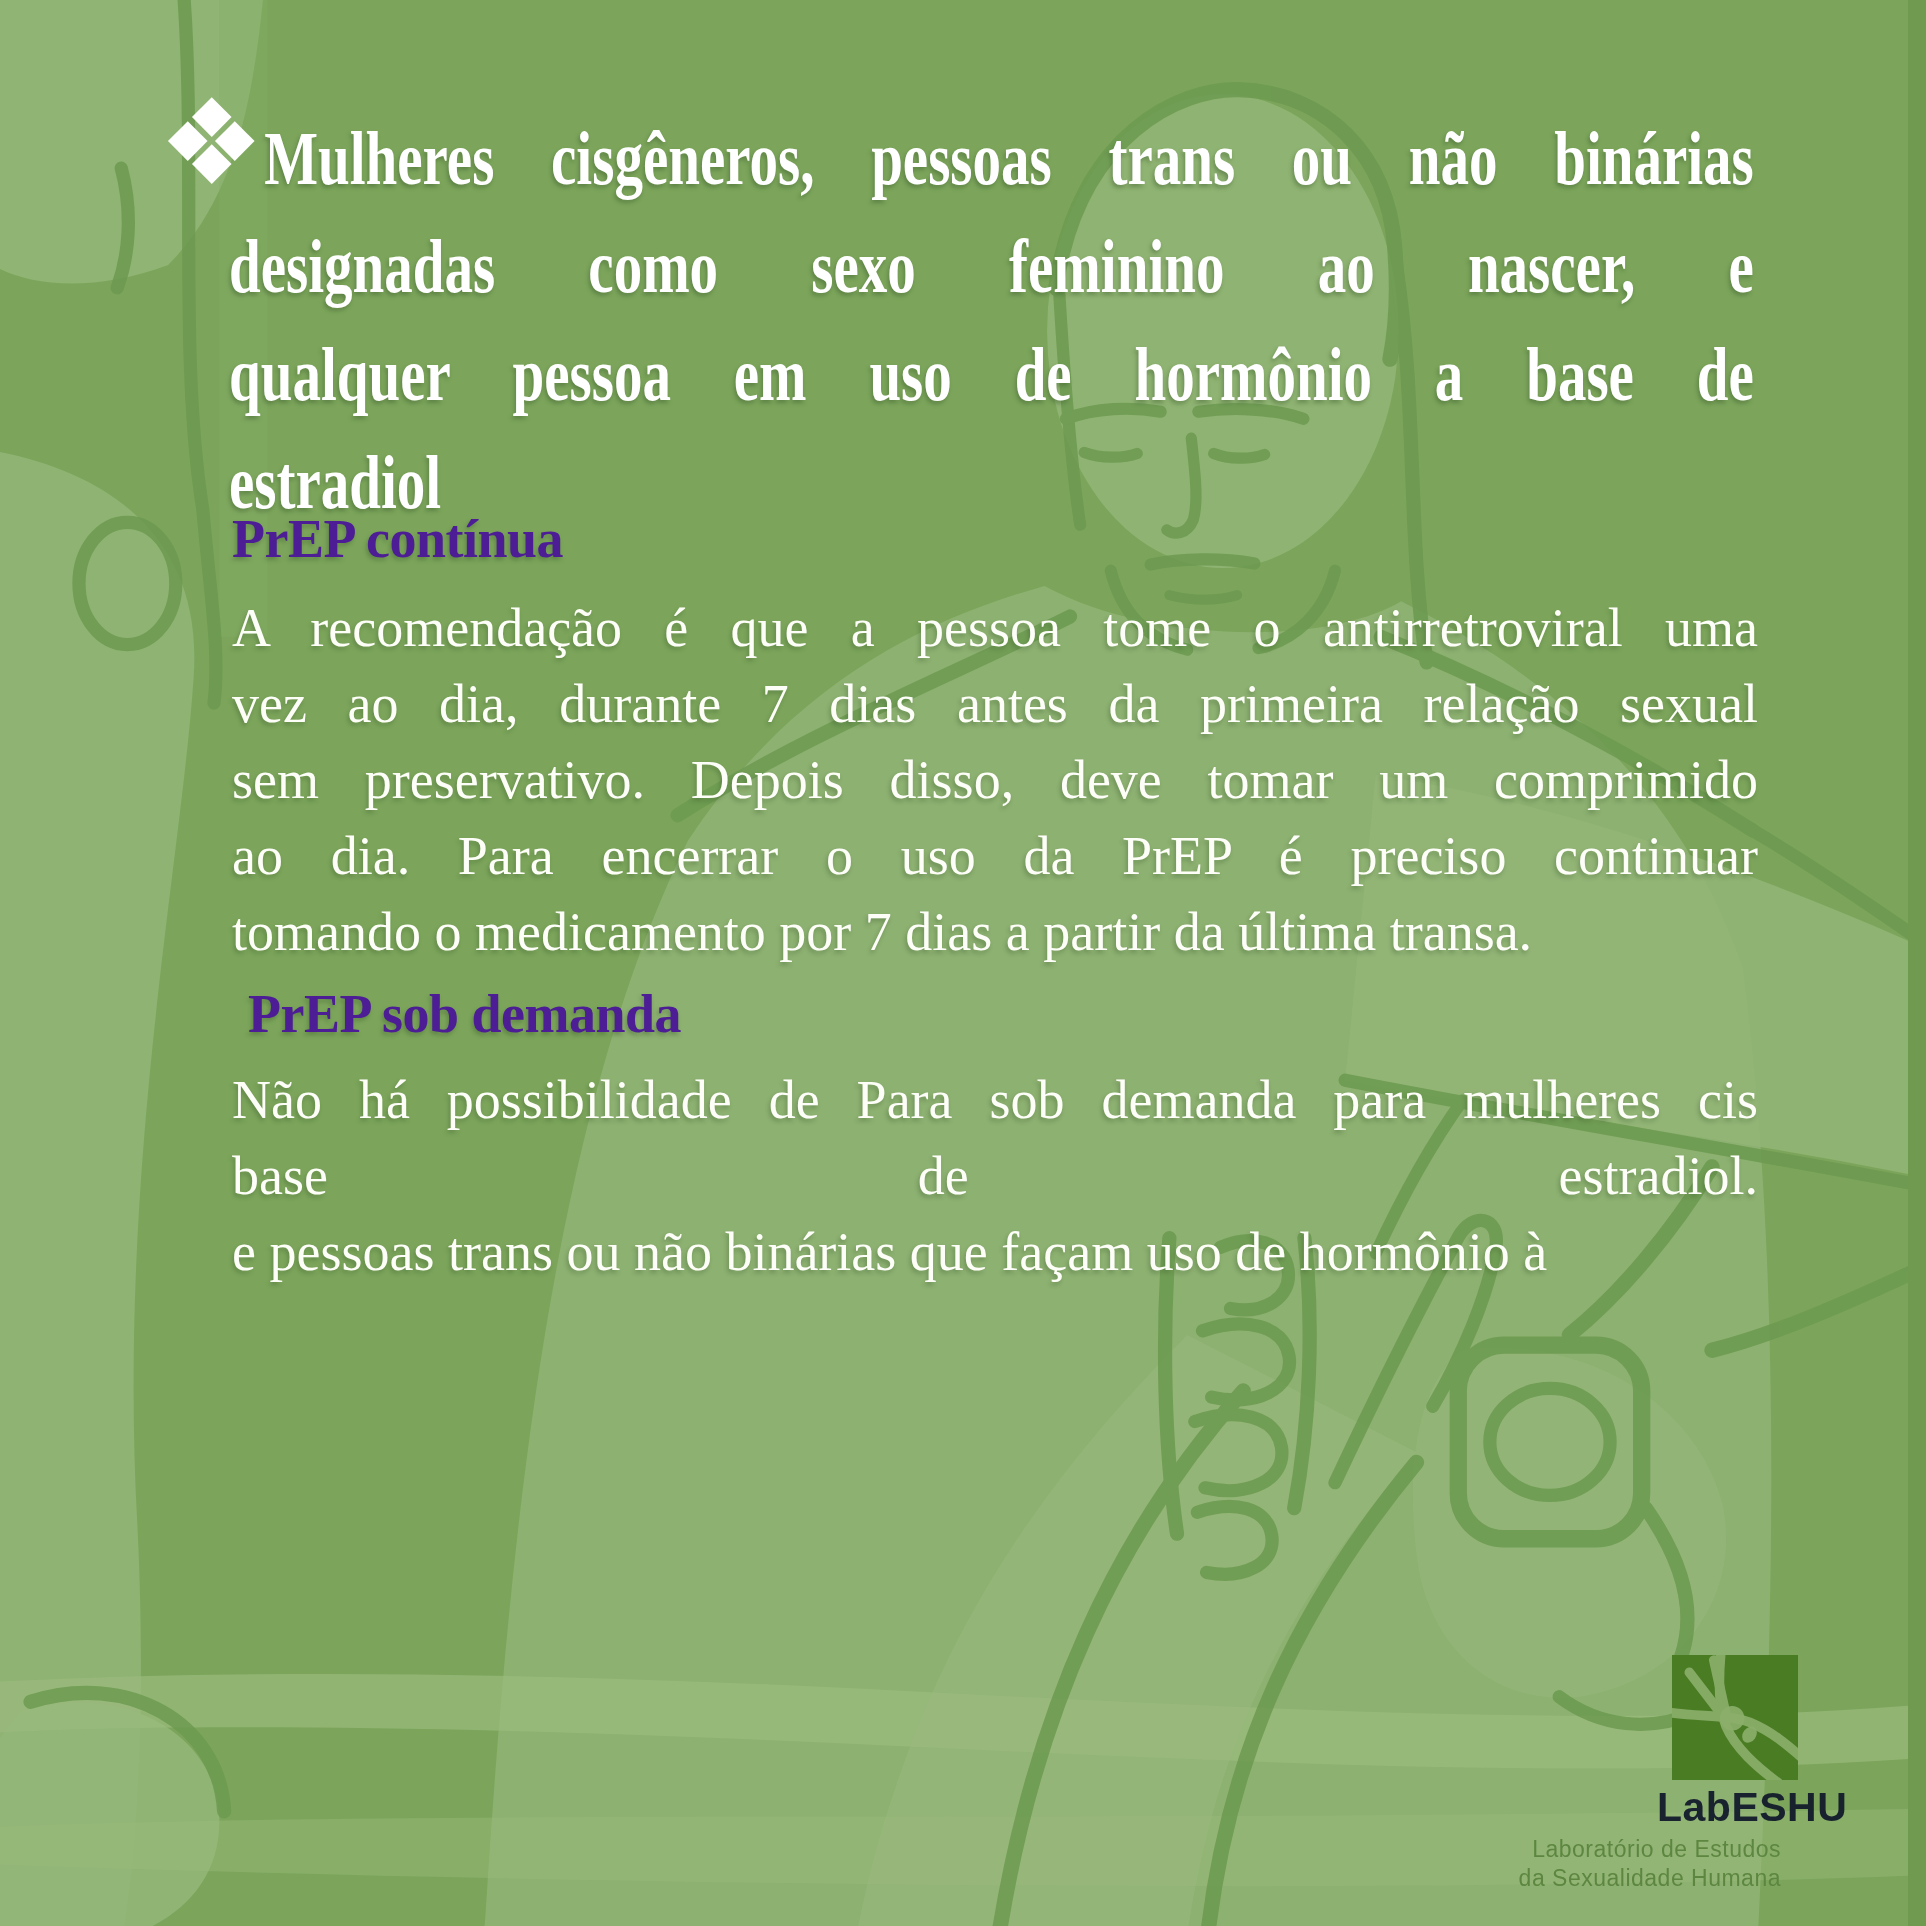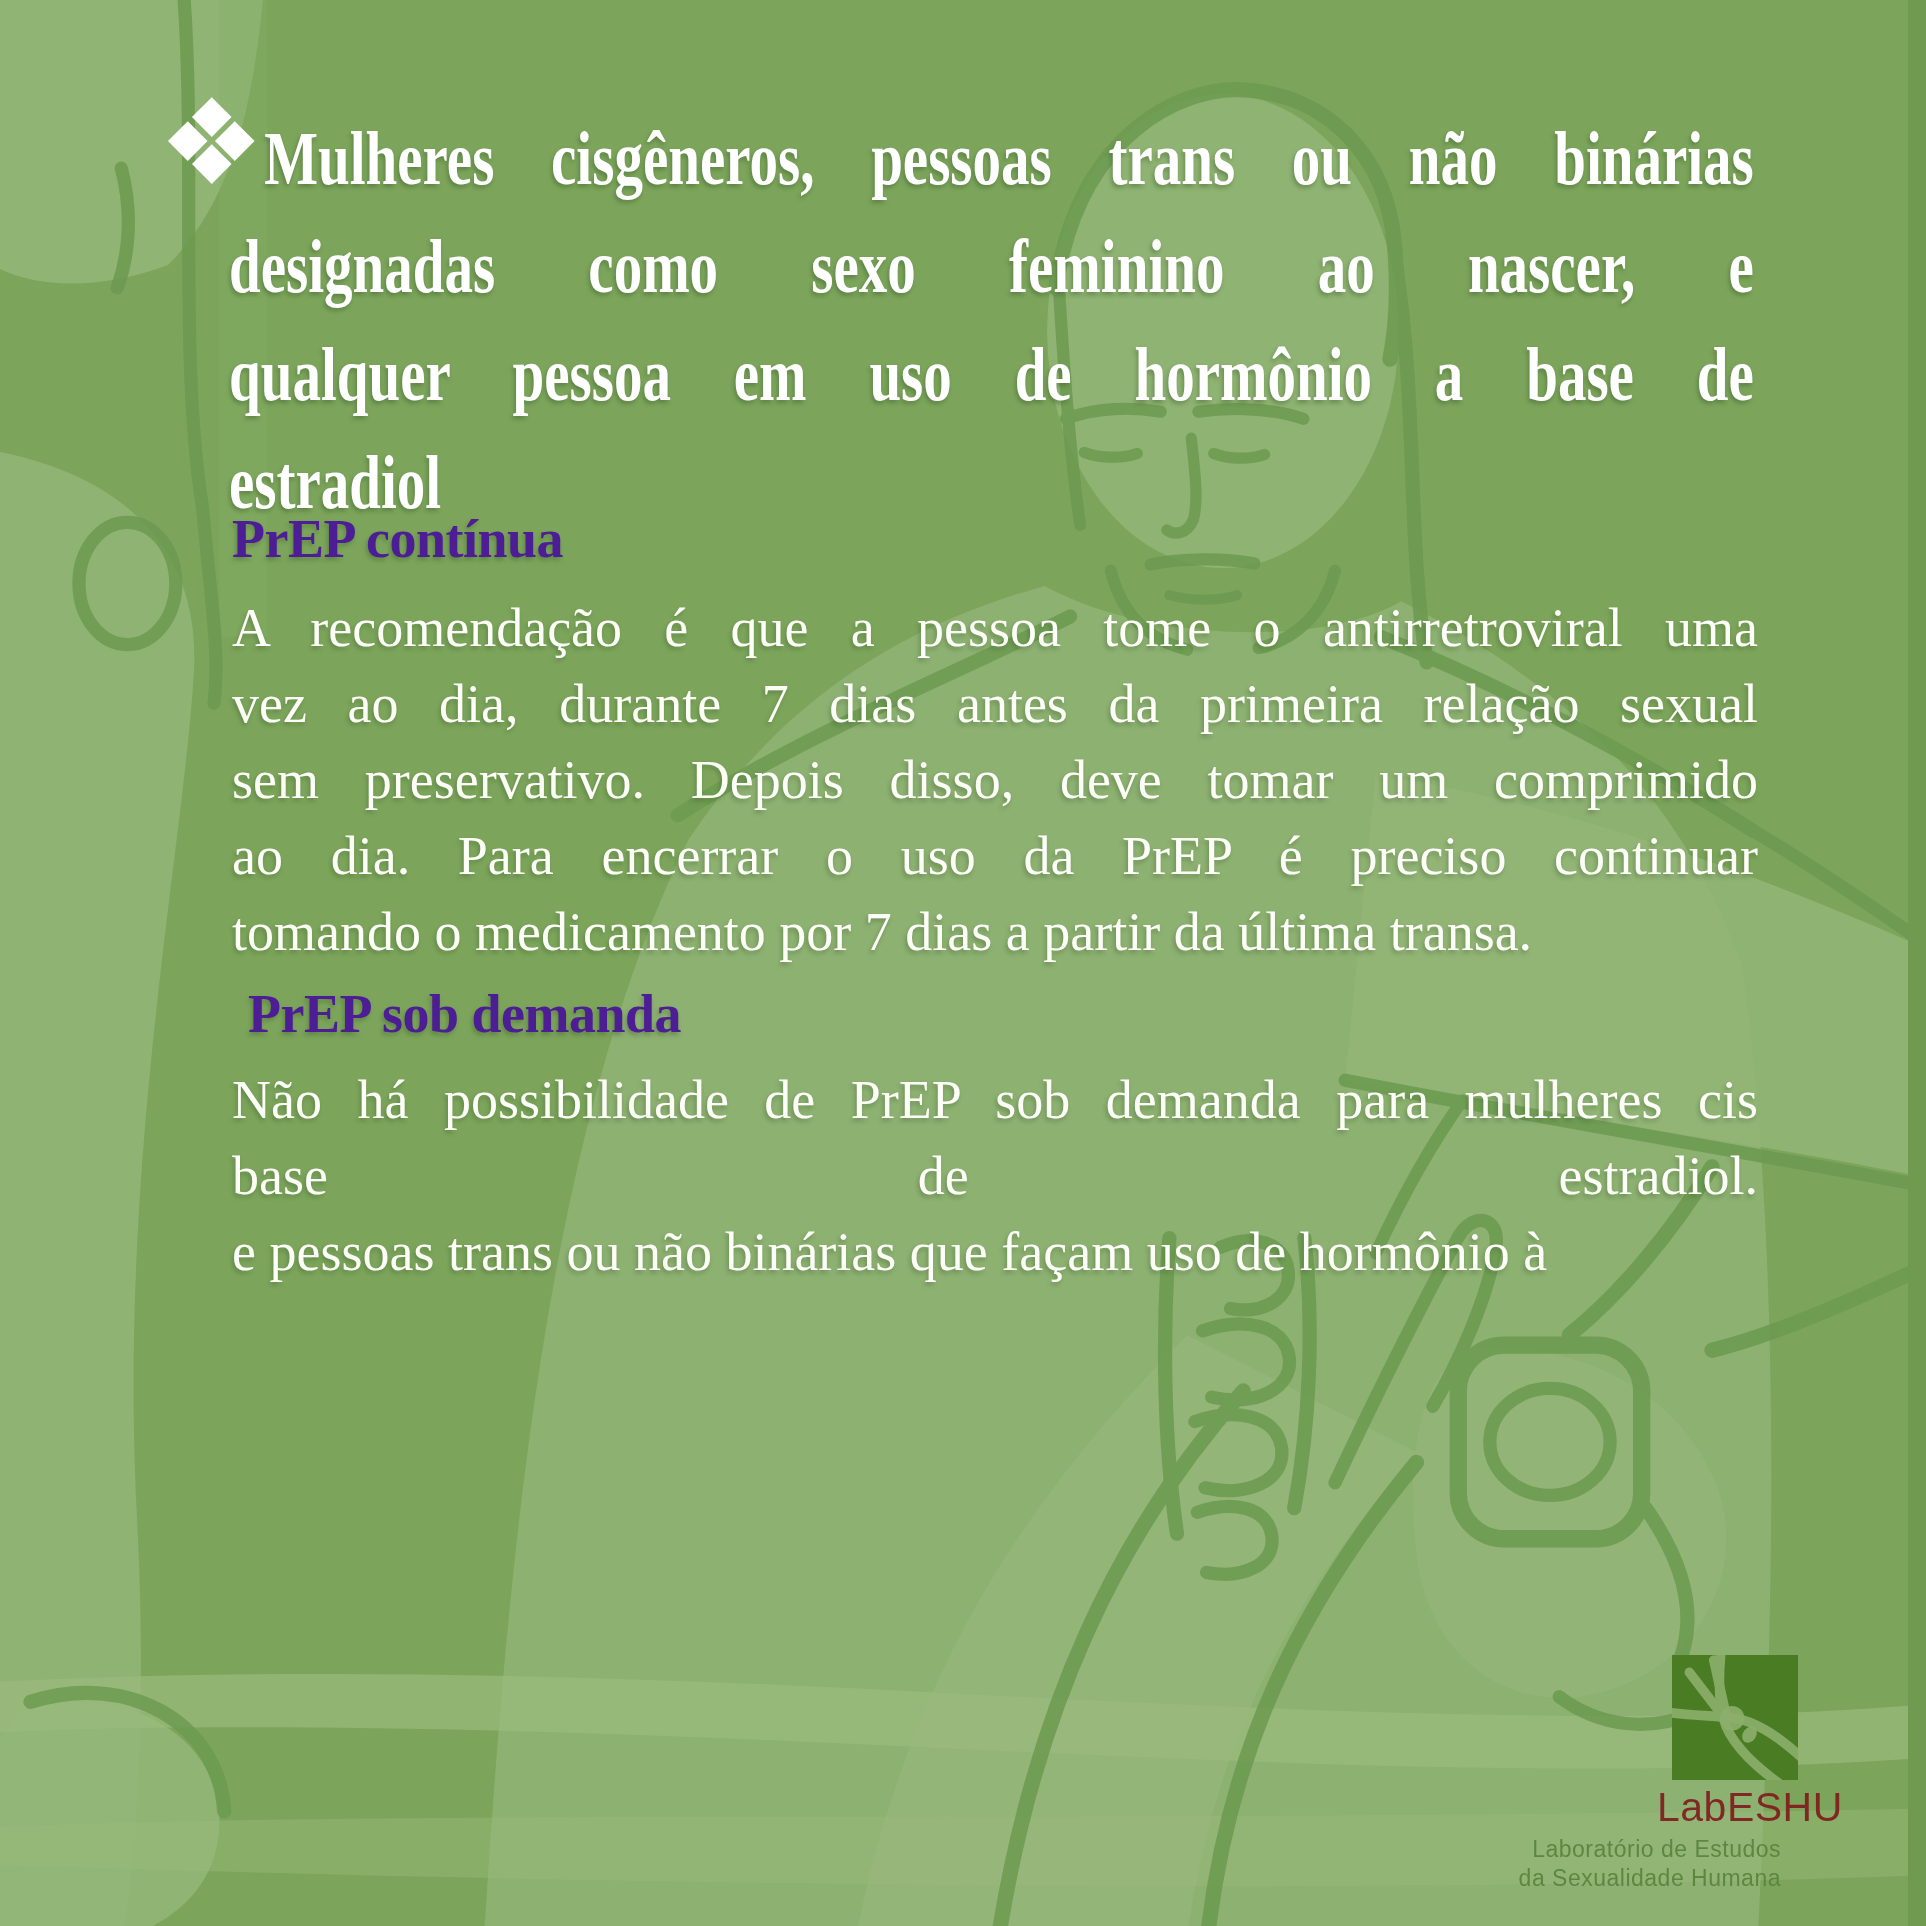--- a/index.html
+++ b/index.html
@@ -41,22 +41,22 @@
   .sec-body .line{text-align:justify;text-align-last:justify;}
   .sec-body .line:last-child{text-align-last:left;}
   #h1{top:501px;}
   #p1{top:590px;}
   #h2{top:976px;margin-left:16px;}
   #p2{top:1062px;}
   
   #logo-square{position:absolute;left:1672px;top:1655px;width:126px;height:125px;background:#4A7C24;}
   #logo-name{
     position:absolute;left:1657px;top:1784px;width:153px;text-align:center;
-    font-family:"Liberation Sans",sans-serif;font-weight:400;
-    font-size:41px;line-height:47px;color:#7f1d1d;letter-spacing:0.5px;
+    font-family:"Liberation Sans",sans-serif;font-weight:700;
+    font-size:41px;line-height:47px;color:#0f172a;letter-spacing:0.5px;
     opacity:.92;
   }
   #logo-caption{
     position:absolute;right:127px;top:1835px;width:408px;text-align:right;
     font-family:"Liberation Sans",sans-serif;font-weight:400;
     font-size:23px;line-height:29px;color:#5D8741;letter-spacing:0.5px;
   }
 </style>
 </head>
 <body>
@@ -163,21 +163,21 @@
   <div id="p1" class="sec-body">
       <div class="line">A recomendação é que a pessoa tome o antirretroviral uma</div>
       <div class="line">vez ao dia, durante 7 dias antes da primeira relação sexual</div>
       <div class="line">sem preservativo. Depois disso, deve tomar um comprimido</div>
       <div class="line">ao dia. Para encerrar o uso da PrEP é preciso continuar</div>
       <div class="line">tomando o medicamento por 7 dias a partir da última transa.</div>
     </div>
 
   <div id="h2" class="sec-heading">PrEP sob demanda</div>
   <div id="p2" class="sec-body">
-      <div class="line">Não há possibilidade de PrEP sob demanda para mulheres cis</div>
+      <div class="line">Não há possibilidade de Para sob demanda para mulheres cis</div>
       <div class="line">base de estradiol.</div>
       <div class="line">e pessoas trans ou não binárias que façam uso de hormônio à</div>
     </div>
 
   <div id="logo-square">
     <svg width="126" height="125" viewBox="0 0 247 245" xmlns="http://www.w3.org/2000/svg">
       <g fill="none" stroke="#8CB06C" stroke-width="19" stroke-linecap="round" opacity=".9">
         <path d="M 96,-8 C 90,55 92,105 106,140 C 124,182 165,218 210,252"></path>
         <path d="M 34,34 L 100,120"></path>
         <path d="M 82,10 L 106,118"></path>

